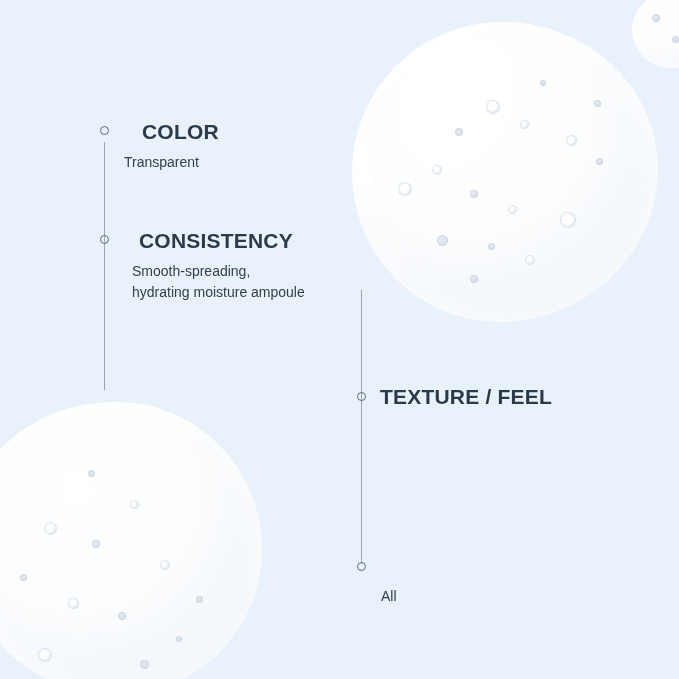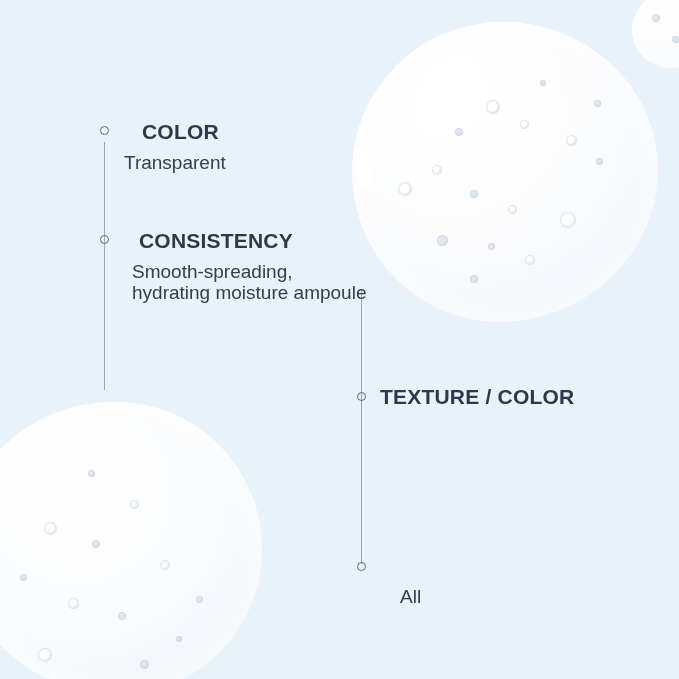--- a/index.html
+++ b/index.html
@@ -102,21 +102,21 @@
   .title {
     position: absolute;
     font-size: 21px;
     font-weight: bold;
     color: #2b3a4a;
     letter-spacing: 0.2px;
     white-space: nowrap;
   }
   .desc {
     position: absolute;
-    font-size: 19px;
+    font-size: 14px;
     line-height: 21px;
     color: #32404e;
     white-space: pre-line;
   }
   .connector {
     position: absolute;
     width: 1px;
     background: #9aa7b4;
   }
 
@@ -128,21 +128,21 @@
   #m-consistency{ left: 100px; top: 235px; }
   #t-consistency{ left: 123px; top: 229px; margin-left: 16px; }
   #d-consistency{ left: 124px; top: 261px; margin-left: 8px; }
 
   #m-texture    { left: 357px; top: 392px; }
   #t-texture    { left: 380px; top: 385px; }
   #d-texture    { left: 381px; top: 418px; }
 
   #m-skin       { left: 357px; top: 562px; }
   #t-skin       { left: 380px; top: 554px; }
-  #d-skin       { left: 400px; top: 586px; }
+  #d-skin       { left: 381px; top: 586px; }
 
   #line-left    { left: 104px; top: 142px; height: 248px; }
   #line-right   { left: 361px; top: 290px; height: 274px; }
 </style>
 </head>
 <body>
 
 <div class="canvas">
 
   <div class="blob blob-top"></div>
@@ -193,19 +193,19 @@
     <div class="marker" id="m-color"></div>
     <div class="title" id="t-color">COLOR</div>
     <div class="desc" id="d-color">Transparent</div>
 
     <div class="marker" id="m-consistency"></div>
     <div class="title" id="t-consistency">CONSISTENCY</div>
     <div class="desc" id="d-consistency">Smooth-spreading,
 hydrating moisture ampoule</div>
 
     <div class="marker" id="m-texture"></div>
-    <div class="title" id="t-texture">TEXTURE / COLOR</div>
+    <div class="title" id="t-texture">TEXTURE / FEEL</div>
 
     <div class="marker" id="m-skin"></div>
     <div class="desc" id="d-skin">All</div>
 
   </div>
 </div>
 
 </body></html>

